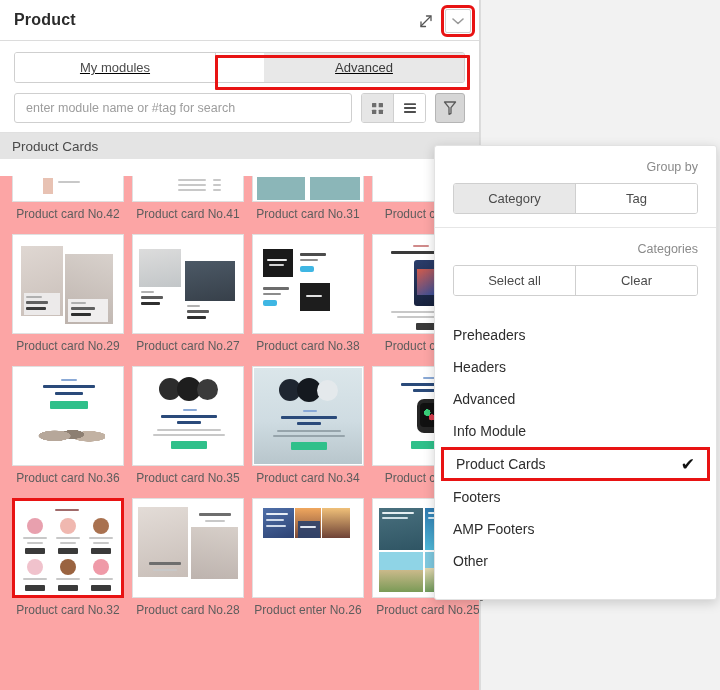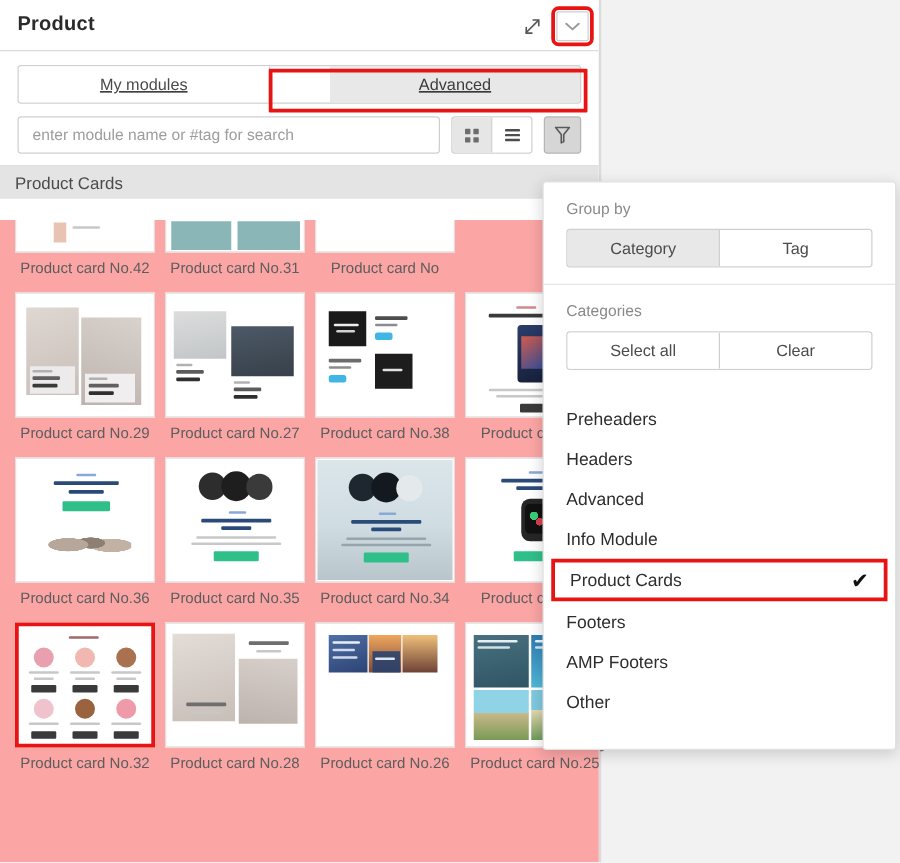--- a/index.html
+++ b/index.html
@@ -147,21 +147,21 @@
 
   
   .dropdown {
     position: absolute; left: 434px; top: 145px; width: 283px; height: 455px;
     background: #ffffff;
     border: 1px solid #e2e2e2;
     border-radius: 3px;
     box-shadow: 0 3px 12px rgba(0,0,0,.17);
     overflow: hidden;
   }
-  .dd-section { padding: 14px 18px 13px 18px; }
+  .dd-section { padding: 14px 18px 13px 18px; text-align: right; }
   .dd-label { font-size: 12.5px; color: #8a8a8a; margin-bottom: 9px; }
   .dd-seg {
     display: flex; height: 31px;
     border: 1px solid #cfcfcf; border-radius: 3px; overflow: hidden;
   }
   .dd-seg-btn {
     flex: 1; display: flex; align-items: center; justify-content: center;
     font-size: 13px; color: #4b4b4b; background: #fff; cursor: pointer;
     border-right: 1px solid #cfcfcf;
   }
@@ -260,20 +260,31 @@
 
     <div class="grid-area">
 
       <div class="grid-row">
         <div class="card">
           <div class="card-thumb clipped-top">
             <div class="t ph" style="left:30px; top:2px; width:10px; height:16px; background:#e8c2b3;"></div>
             <div class="t txtline" style="left:45px; top:5px; width:22px;"></div>
           </div>
           <div class="card-label">Product card No.42</div>
+        </div>
+        <div class="card">
+          <div class="card-thumb clipped-top">
+            <div class="t txtline" style="left:45px; top:3px; width:28px;"></div>
+            <div class="t txtline" style="left:45px; top:8px; width:28px;"></div>
+            <div class="t txtline" style="left:45px; top:13px; width:28px;"></div>
+            <div class="t txtline" style="left:80px; top:3px; width:8px;"></div>
+            <div class="t txtline" style="left:80px; top:8px; width:8px;"></div>
+            <div class="t txtline" style="left:80px; top:13px; width:8px;"></div>
+          </div>
+          <div class="card-label">Product card No.41</div>
         </div>
         <div class="card">
           <div class="card-thumb clipped-top">
             <div class="t" style="left:4px; top:1px; width:48px; height:23px; background:#8bb6b8;"></div>
             <div class="t" style="left:57px; top:1px; width:50px; height:23px; background:#8bb6b8;"></div>
           </div>
           <div class="card-label">Product card No.31</div>
         </div>
         <div class="card">
           <div class="card-thumb clipped-top"></div>
@@ -453,21 +464,21 @@
           <div class="card-thumb">
             <div class="t" style="left:10px; top:9px; width:31px; height:30px; background:linear-gradient(160deg,#4f6fa8,#2d4374);"></div>
             <div class="t txtline" style="left:13px; top:14px; width:22px; background:#e8eef6;"></div>
             <div class="t txtline" style="left:13px; top:20px; width:18px; background:#cfdaea;"></div>
             <div class="t txtline" style="left:13px; top:26px; width:20px; background:#cfdaea;"></div>
             <div class="t" style="left:42px; top:9px; width:26px; height:30px; background:linear-gradient(180deg,#f0a75e,#7a4a3a);"></div>
             <div class="t" style="left:69px; top:9px; width:28px; height:30px; background:linear-gradient(180deg,#f0c079,#6e4236);"></div>
             <div class="t" style="left:45px; top:22px; width:22px; height:17px; background:#24406e; opacity:.85;"></div>
             <div class="t txtline" style="left:47px; top:27px; width:16px; background:#dfe7f2;"></div>
           </div>
-          <div class="card-label">Product card No.26</div>
+          <div class="card-label">Product enter No.26</div>
         </div>
 
         <div class="card">
           <div class="card-thumb">
             <div class="t" style="left:6px; top:9px; width:44px; height:42px; background:linear-gradient(170deg,#49707e,#2f5564);"></div>
             <div class="t txtline" style="left:9px; top:13px; width:32px; background:#e6eff2;"></div>
             <div class="t txtline" style="left:9px; top:18px; width:26px; background:#cfe0e6;"></div>
             <div class="t" style="left:52px; top:9px; width:45px; height:42px; background:linear-gradient(170deg,#2e7ab0,#56c3e0);"></div>
             <div class="t txtline" style="left:55px; top:13px; width:32px; background:#eaf6fb;"></div>
             <div class="t txtline" style="left:55px; top:18px; width:24px; background:#d3eaf5;"></div>

